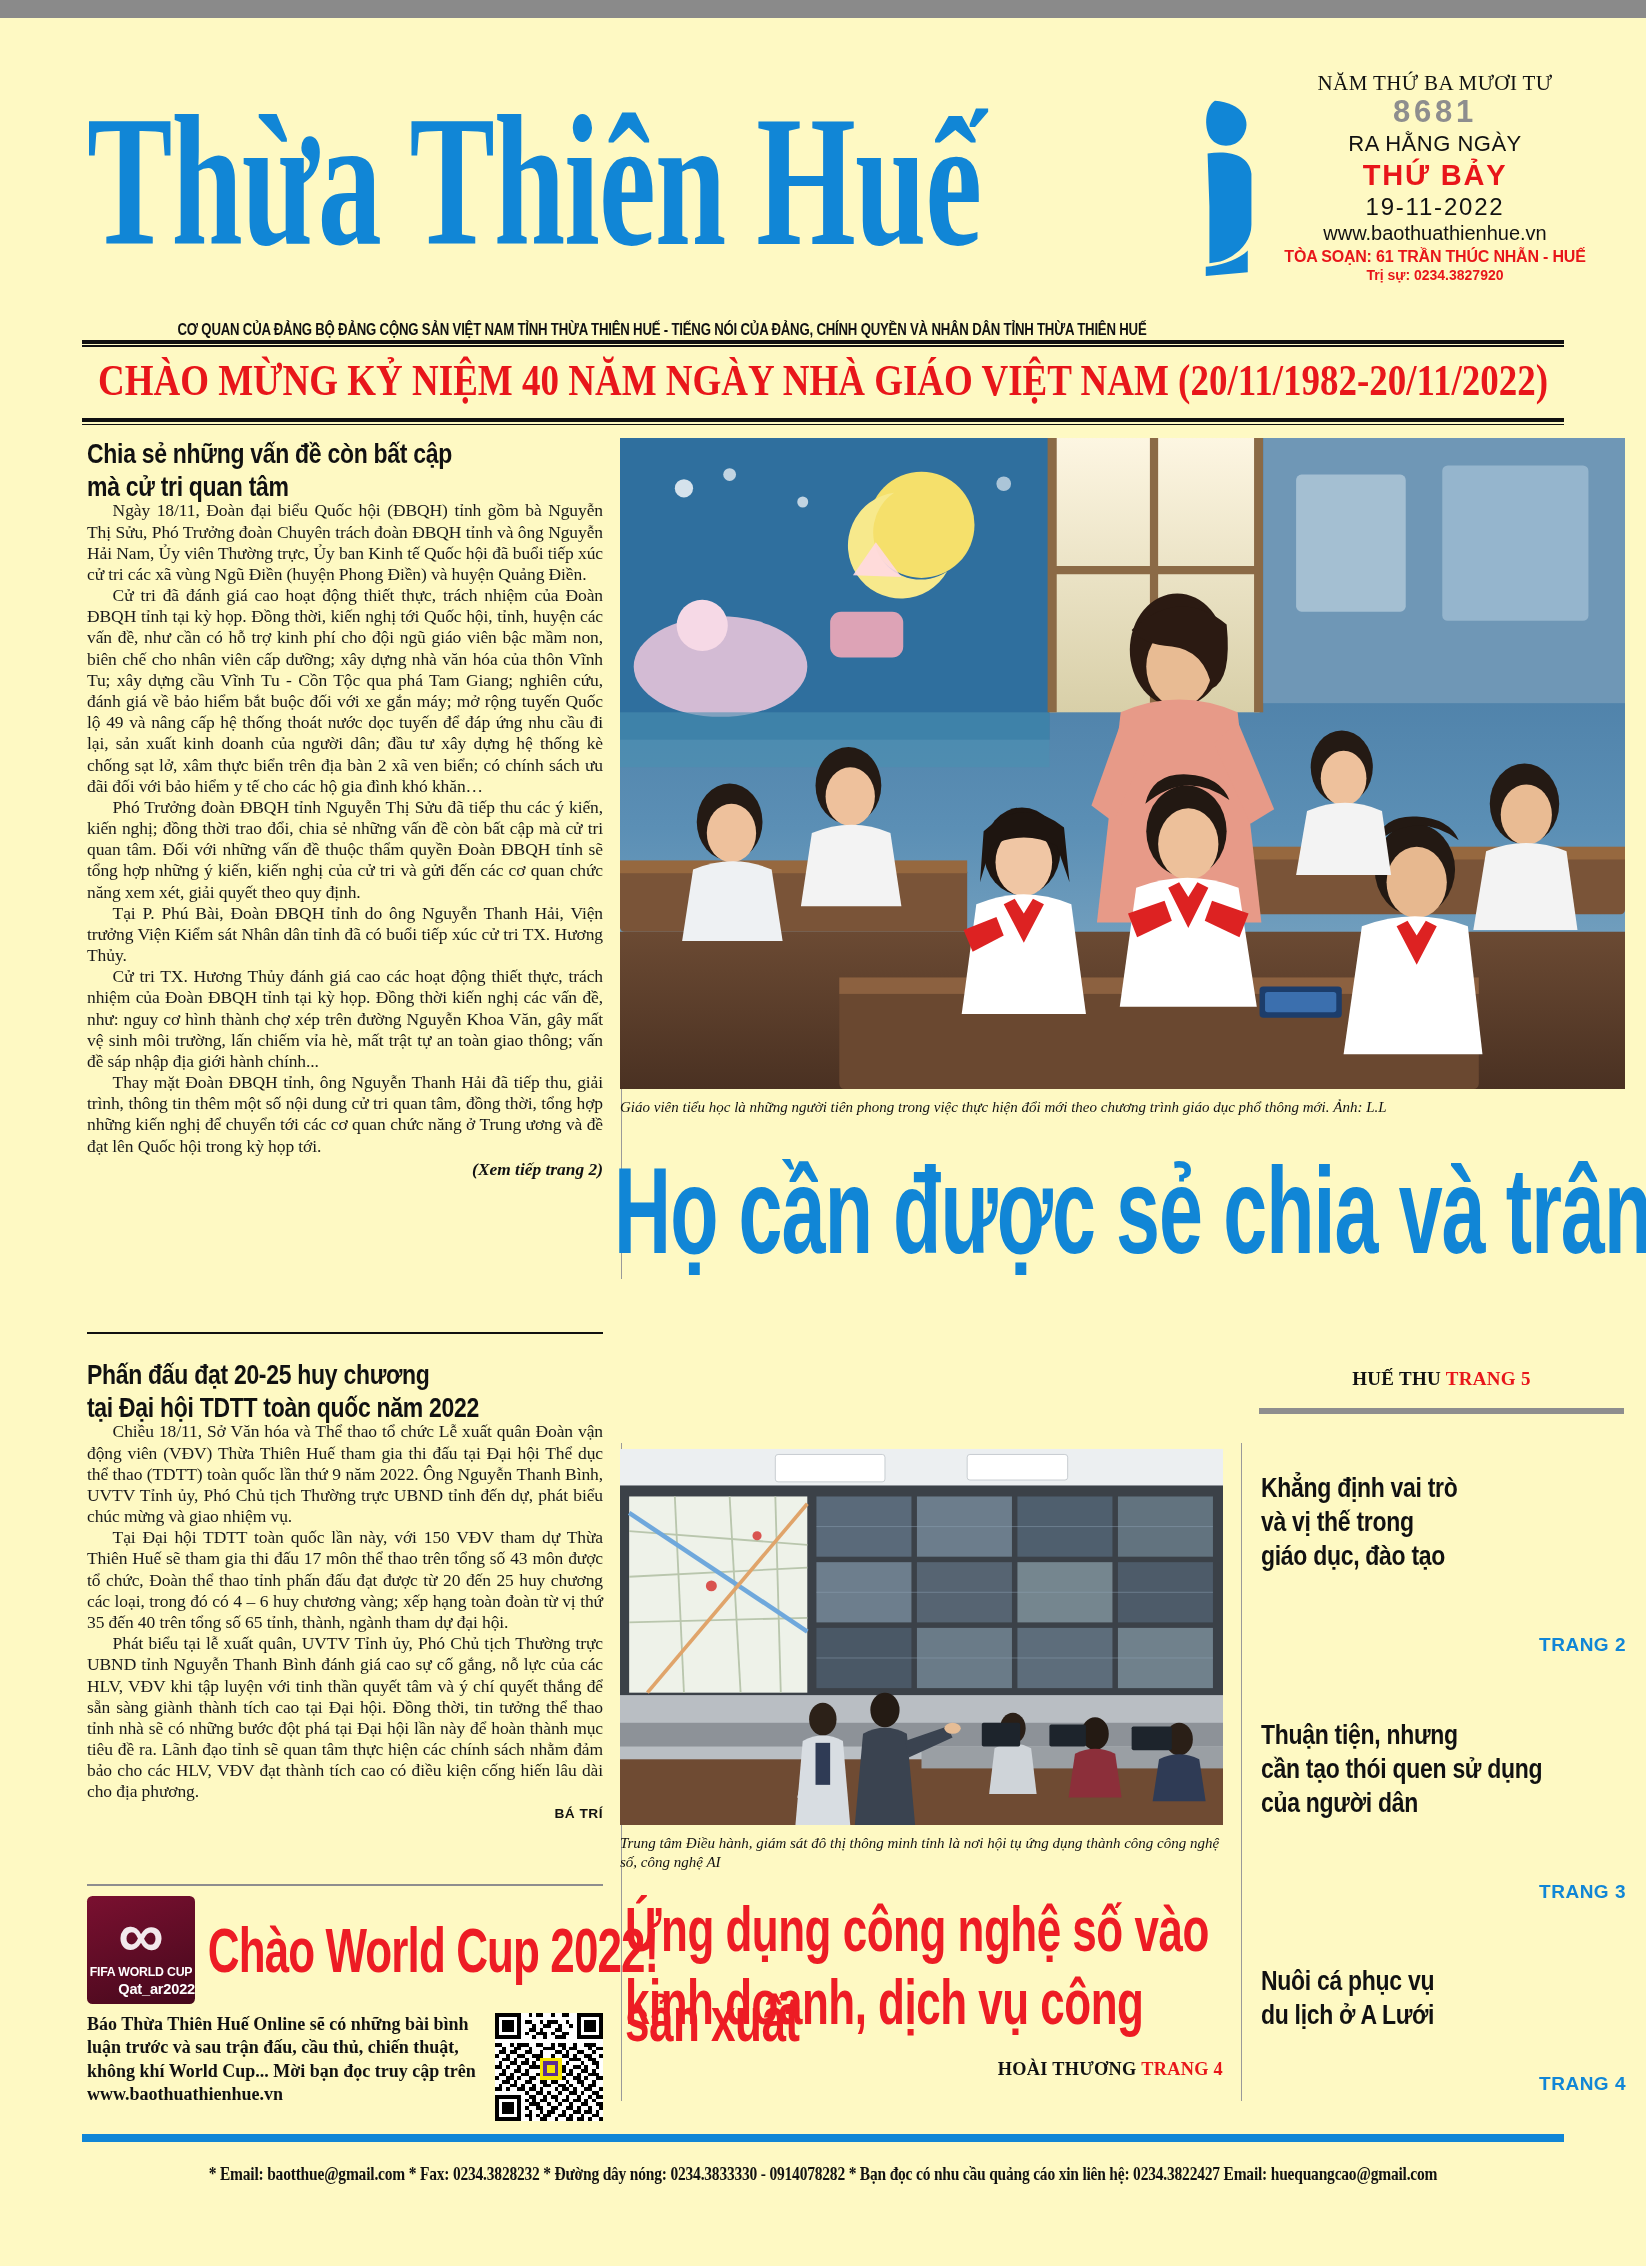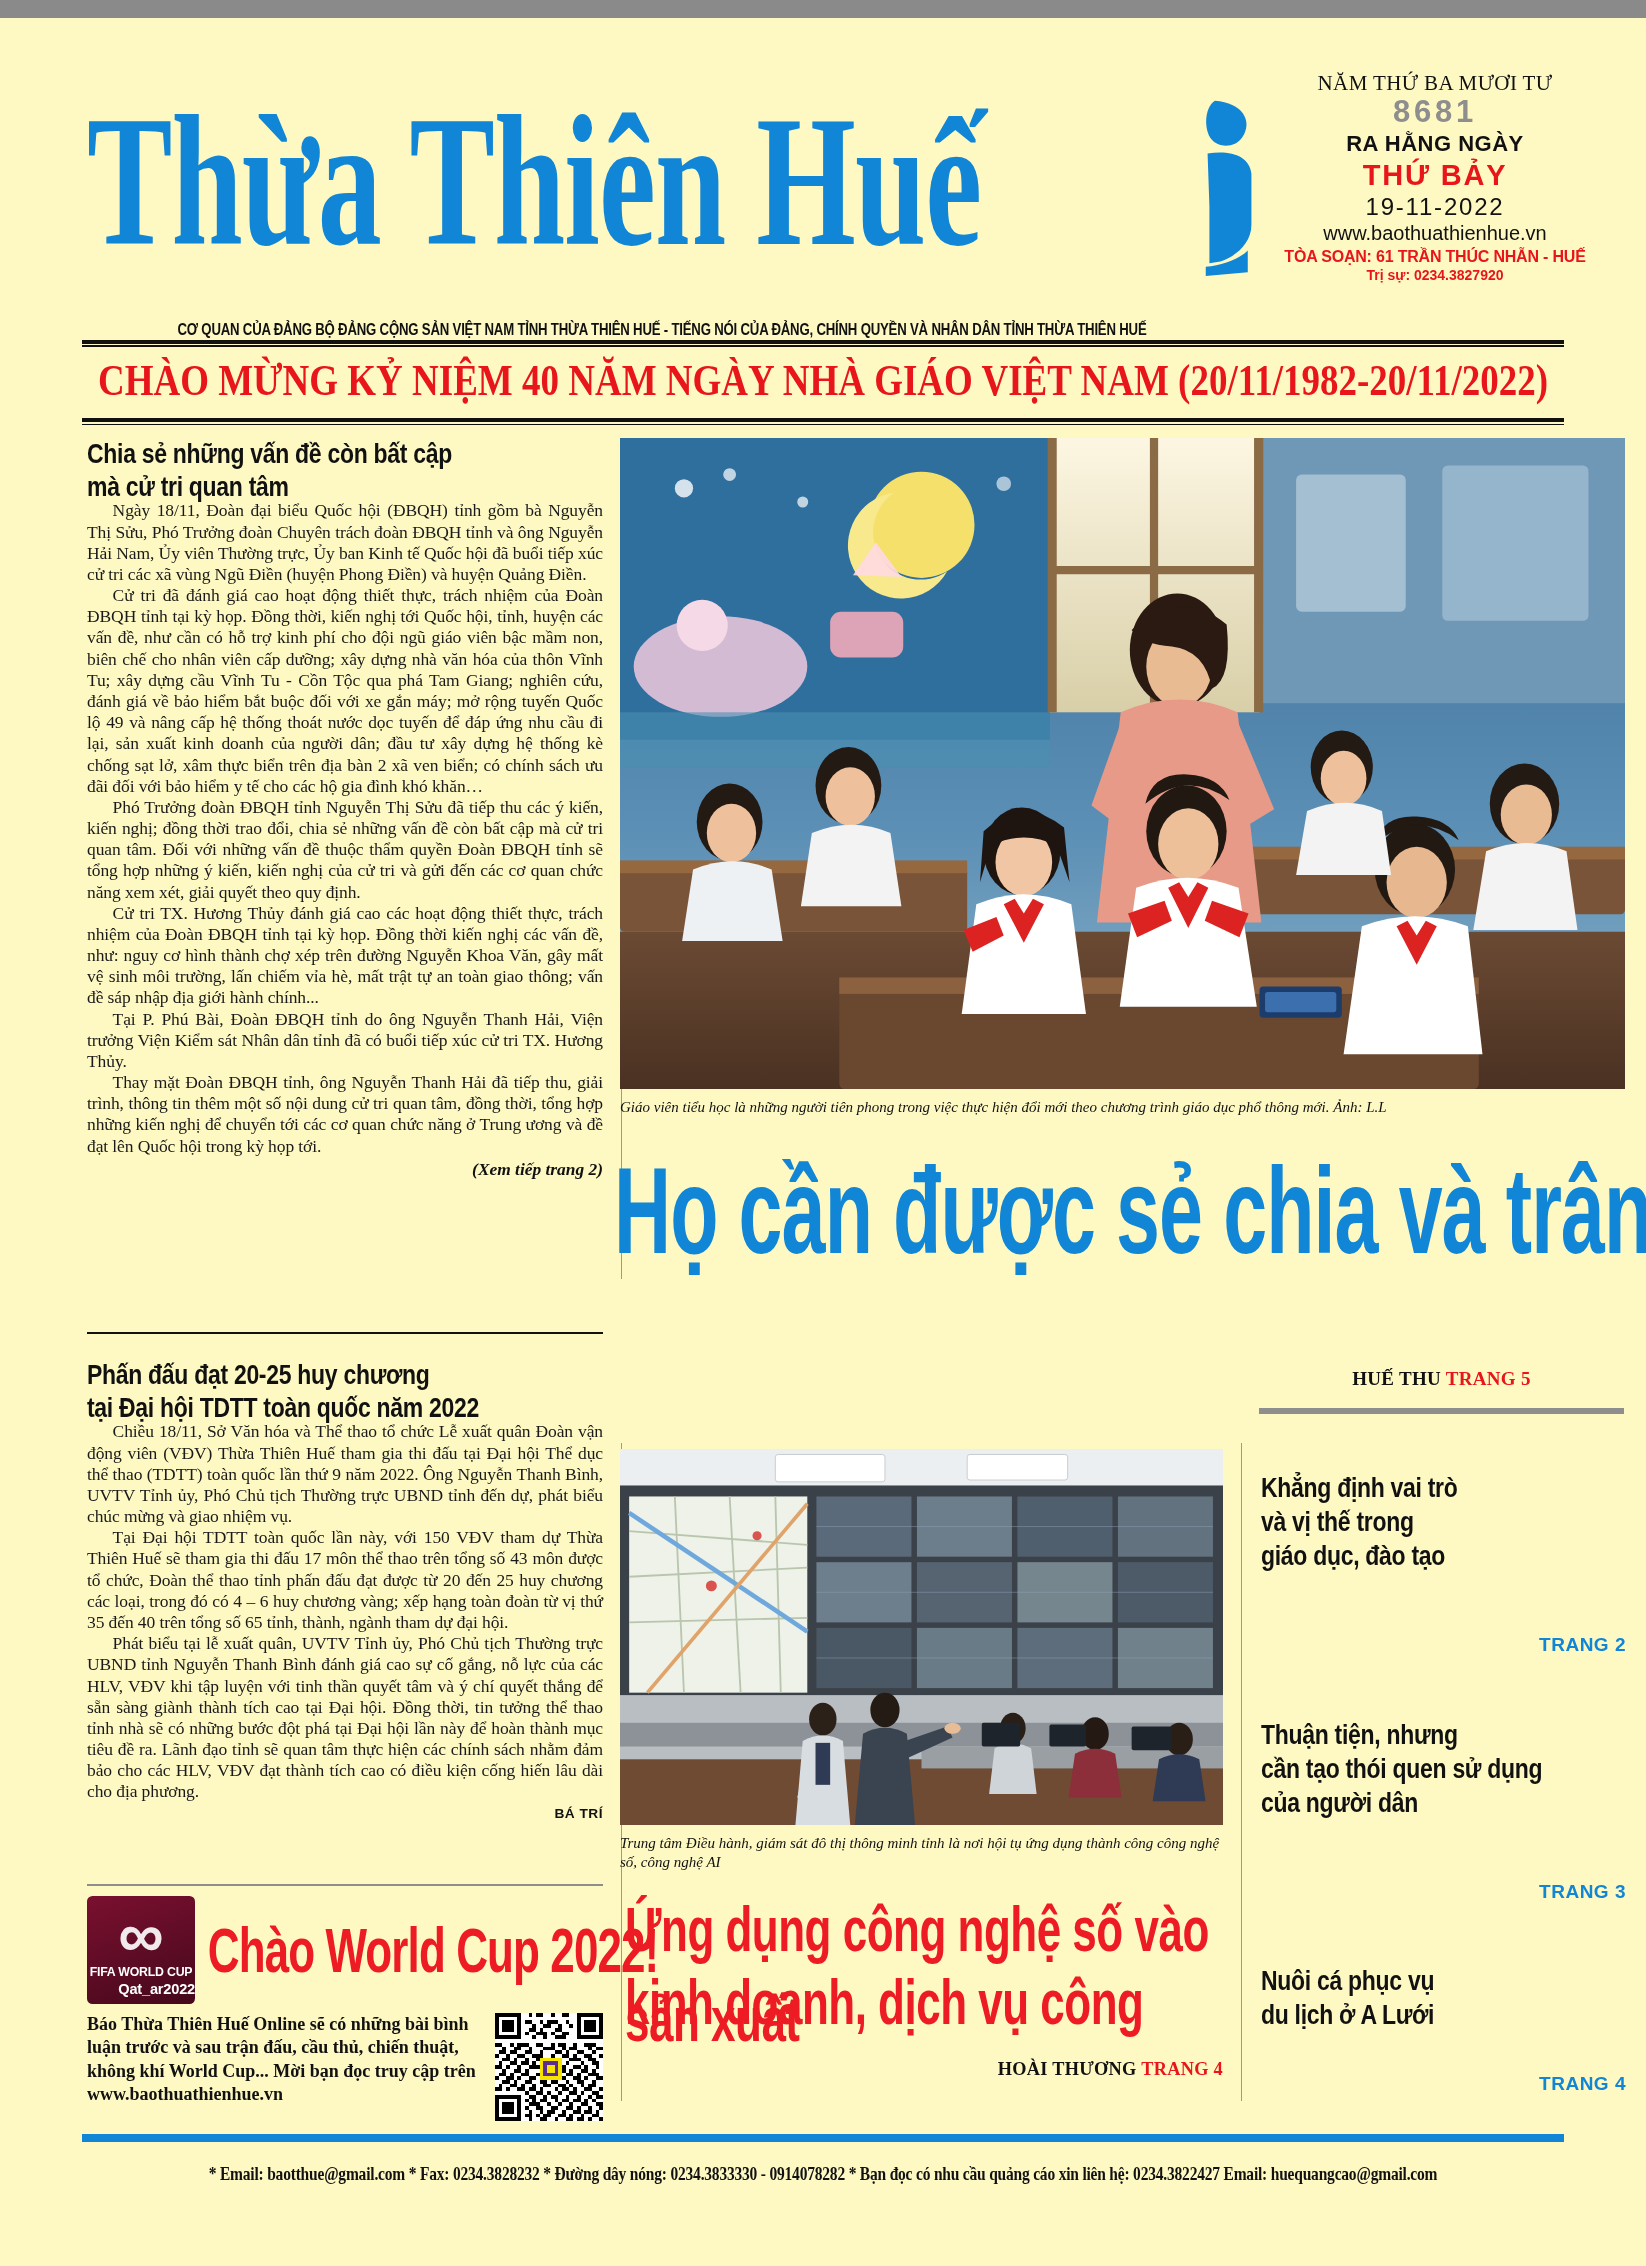--- a/index.html
+++ b/index.html
@@ -24,21 +24,21 @@
     font-size:13.2px;color:#111;letter-spacing:-0.2px;white-space:nowrap;
     transform:scaleY(1.28);transform-origin:center top;
   }
 
   .mast-right{position:absolute;left:1243px;top:53px;width:384px;text-align:center;}
   .mr-year{font-family:"Liberation Serif",serif;font-size:21px;color:#111;letter-spacing:0.4px;}
   .mr-issue{
     font-family:"Liberation Sans",sans-serif;font-weight:bold;font-size:31px;
     color:#8e8e8e;letter-spacing:3.7px;margin-top:-1.8px;
   }
-  .mr-daily{font-family:"Liberation Sans",sans-serif;font-weight:bold;font-size:22px;color:#111;margin-top:0.9px;letter-spacing:0.5px;}
+  .mr-daily{font-family:"Liberation Sans",sans-serif;font-weight:normal;font-size:22px;color:#111;margin-top:0.9px;letter-spacing:0.5px;}
   .mr-day{
     font-family:"Liberation Sans",sans-serif;font-weight:bold;font-size:29px;
     color:#e8161a;margin-top:1.8px;letter-spacing:1.8px;
   }
   .mr-date{font-family:"Liberation Sans",sans-serif;font-size:24px;color:#111;margin-top:0.9px;letter-spacing:1.8px;}
   .mr-web{font-family:"Liberation Sans",sans-serif;font-size:20px;color:#111;margin-top:0.9px;}
   .mr-office{font-family:"Liberation Sans",sans-serif;font-weight:bold;font-size:16px;color:#e8161a;margin-top:3.7px;letter-spacing:-0.2px;}
   .mr-phone{font-family:"Liberation Sans",sans-serif;font-weight:bold;font-size:14px;color:#e8161a;margin-top:0.9px;}
 
   .logo-shape{position:absolute;left:1202px;top:79px;width:55px;height:179px;}
@@ -197,22 +197,22 @@
   <div style="position:absolute;left:87px;top:1866px;width:516px;height:1.8px;background:#8e8e8e;"></div>
 
   <div class="col-left">
 
     <div class="hl-black" style="white-space:pre-line;">Chia sẻ những vấn đề còn bất cập
 mà cử tri quan tâm</div>
 
     <p class="body-txt">Ngày 18/11, Đoàn đại biểu Quốc hội (ĐBQH) tỉnh gồm bà Nguyễn Thị Sửu, Phó Trưởng đoàn Chuyên trách đoàn ĐBQH tỉnh và ông Nguyễn Hải Nam, Ủy viên Thường trực, Ủy ban Kinh tế Quốc hội đã buổi tiếp xúc cử tri các xã vùng Ngũ Điền (huyện Phong Điền) và huyện Quảng Điền.</p>
     <p class="body-txt">Cử tri đã đánh giá cao hoạt động thiết thực, trách nhiệm của Đoàn ĐBQH tỉnh tại kỳ họp. Đồng thời, kiến nghị tới Quốc hội, tỉnh, huyện các vấn đề, như cần có hỗ trợ kinh phí cho đội ngũ giáo viên bậc mầm non, biên chế cho nhân viên cấp dưỡng; xây dựng nhà văn hóa của thôn Vĩnh Tu; xây dựng cầu Vĩnh Tu - Cồn Tộc qua phá Tam Giang; nghiên cứu, đánh giá về bảo hiểm bắt buộc đối với xe gắn máy; mở rộng tuyến Quốc lộ 49 và nâng cấp hệ thống thoát nước dọc tuyến để đáp ứng nhu cầu đi lại, sản xuất kinh doanh của người dân; đầu tư xây dựng hệ thống kè chống sạt lở, xâm thực biển trên địa bàn 2 xã ven biển; có chính sách ưu đãi đối với bảo hiểm y tế cho các hộ gia đình khó khăn…</p>
     <p class="body-txt">Phó Trưởng đoàn ĐBQH tỉnh Nguyễn Thị Sửu đã tiếp thu các ý kiến, kiến nghị; đồng thời trao đổi, chia sẻ những vấn đề còn bất cập mà cử tri quan tâm. Đối với những vấn đề thuộc thẩm quyền Đoàn ĐBQH tỉnh sẽ tổng hợp những ý kiến, kiến nghị của cử tri và gửi đến các cơ quan chức năng xem xét, giải quyết theo quy định.</p>
+    <p class="body-txt">Tại P. Phú Bài, Đoàn ĐBQH tỉnh do ông Nguyễn Thanh Hải, Viện trưởng Viện Kiểm sát Nhân dân tỉnh đã có buổi tiếp xúc cử tri TX. Hương Thủy.</p>
     <p class="body-txt">Cử tri TX. Hương Thủy đánh giá cao các hoạt động thiết thực, trách nhiệm của Đoàn ĐBQH tỉnh tại kỳ họp. Đồng thời kiến nghị các vấn đề, như: nguy cơ hình thành chợ xép trên đường Nguyễn Khoa Văn, gây mất vệ sinh môi trường, lấn chiếm vỉa hè, mất trật tự an toàn giao thông; vấn đề sáp nhập địa giới hành chính...</p>
-    <p class="body-txt">Tại P. Phú Bài, Đoàn ĐBQH tỉnh do ông Nguyễn Thanh Hải, Viện trưởng Viện Kiểm sát Nhân dân tỉnh đã có buổi tiếp xúc cử tri TX. Hương Thủy.</p>
     <p class="body-txt">Thay mặt Đoàn ĐBQH tỉnh, ông Nguyễn Thanh Hải đã tiếp thu, giải trình, thông tin thêm một số nội dung cử tri quan tâm, đồng thời, tổng hợp những kiến nghị để chuyển tới các cơ quan chức năng ở Trung ương và đề đạt lên Quốc hội trong kỳ họp tới.</p>
     <div class="contd">(Xem tiếp trang 2)</div>
   </div>
 
   <div style="position:absolute;left:87px;top:1341px;width:516px;">
     <div class="hl-black" style="white-space:pre-line;font-size:23px;">Phấn đấu đạt 20-25 huy chương
 tại Đại hội TDTT toàn quốc năm 2022</div>
     <p class="body-txt">Chiều 18/11, Sở Văn hóa và Thể thao tổ chức Lễ xuất quân Đoàn vận động viên (VĐV) Thừa Thiên Huế tham gia thi đấu tại Đại hội Thể dục thể thao (TDTT) toàn quốc lần thứ 9 năm 2022. Ông Nguyễn Thanh Bình, UVTV Tỉnh ủy, Phó Chủ tịch Thường trực UBND tỉnh đến dự, phát biểu chúc mừng và giao nhiệm vụ.</p>
     <p class="body-txt">Tại Đại hội TDTT toàn quốc lần này, với 150 VĐV tham dự Thừa Thiên Huế sẽ tham gia thi đấu 17 môn thể thao trên tổng số 43 môn được tổ chức, Đoàn thể thao tỉnh phấn đấu đạt được từ 20 đến 25 huy chương các loại, trong đó có 4 – 6 huy chương vàng; xếp hạng toàn đoàn từ vị thứ 35 đến 40 trên tổng số 65 tỉnh, thành, ngành tham dự đại hội.</p>
     <p class="body-txt">Phát biểu tại lễ xuất quân, UVTV Tỉnh ủy, Phó Chủ tịch Thường trực UBND tỉnh Nguyễn Thanh Bình đánh giá cao sự cố gắng, nỗ lực của các HLV, VĐV khi tập luyện với tinh thần quyết tâm và ý chí quyết thắng để sẵn sàng giành thành tích cao tại Đại hội. Đồng thời, tin tưởng thể thao tỉnh nhà sẽ có những bước đột phá tại Đại hội lần này để hoàn thành mục tiêu đề ra. Lãnh đạo tỉnh sẽ quan tâm thực hiện các chính sách nhằm đảm bảo cho các HLV, VĐV đạt thành tích cao có điều kiện cống hiến lâu dài cho địa phương.</p>

